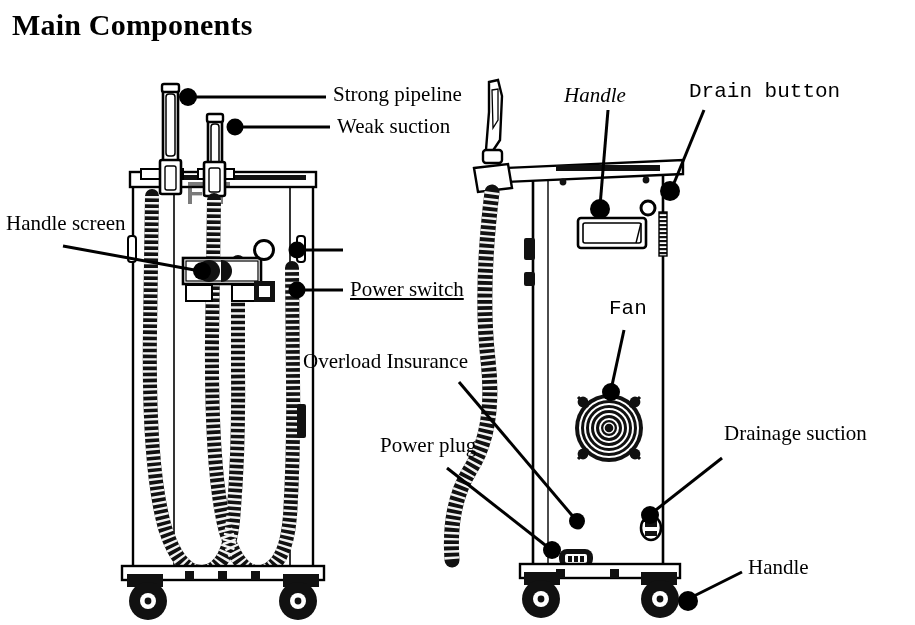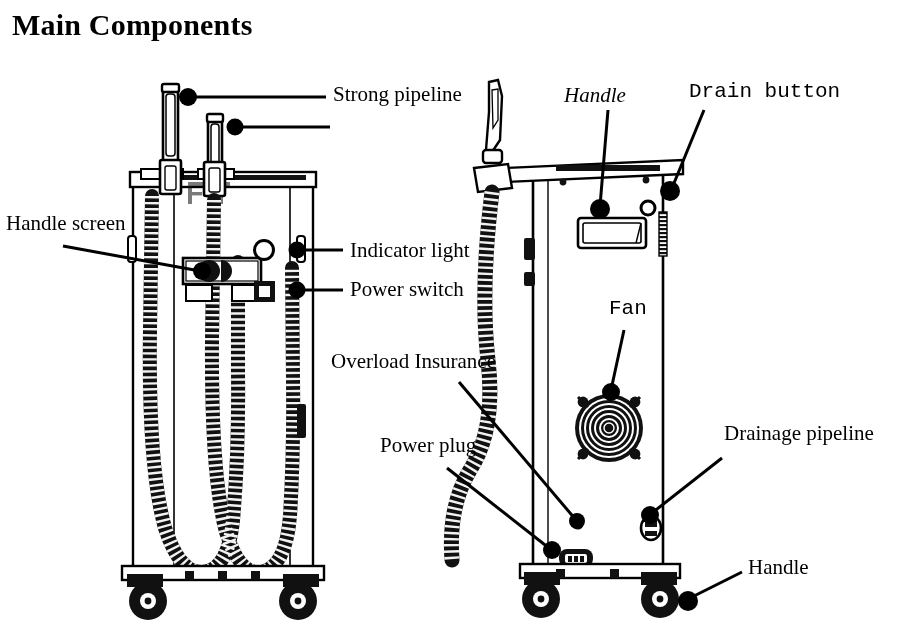--- a/index.html
+++ b/index.html
@@ -231,24 +231,24 @@
       <circle cx="552" cy="550" r="9"></circle>
       <circle cx="600" cy="209" r="10"></circle>
       <circle cx="670" cy="191" r="10"></circle>
       <circle cx="611" cy="392" r="9"></circle>
       <circle cx="650" cy="515" r="9"></circle>
       <circle cx="688" cy="601" r="10"></circle>
     </g>
   </svg>
 
   <div class="lbl" style="left:333px;top:84px;">Strong pipeline</div>
+  <div class="lbl" style="left:337px;top:116px;">Weak suction</div>
   <div class="lbl" style="left:6px;top:213px;">Handle screen</div>
-  <div class="lbl" style="left:350px;top:240px;">Indicator light</div>
-  <div class="lbl" style="left:350px;top:279px;">Power switch</div>
-  <div class="lbl" style="left:331px;top:351px;">Overload  Insurance</div>
+  <div class="lbl" style="left:350px;top:279px;text-decoration:underline;">Power switch</div>
+  <div class="lbl" style="left:303px;top:351px;">Overload  Insurance</div>
   <div class="lbl" style="left:380px;top:435px;">Power plug</div>
   <div class="lbl" style="left:564px;top:85px;font-style:italic;">Handle</div>
   <div class="lbl" style="left:689px;top:81px;font-family:Liberation Mono, monospace;">Drain button</div>
   <div class="lbl" style="left:609px;top:298px;font-family:Liberation Mono, monospace;">Fan</div>
-  <div class="lbl" style="left:724px;top:423px;">Drainage pipeline</div>
+  <div class="lbl" style="left:724px;top:423px;">Drainage suction</div>
   <div class="lbl" style="left:748px;top:557px;">Handle</div>
 
 </div>
 
 </body></html>

